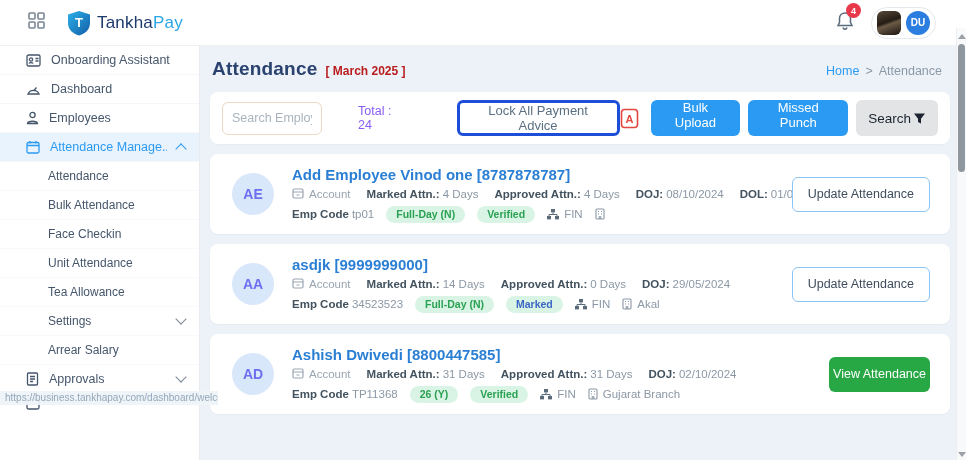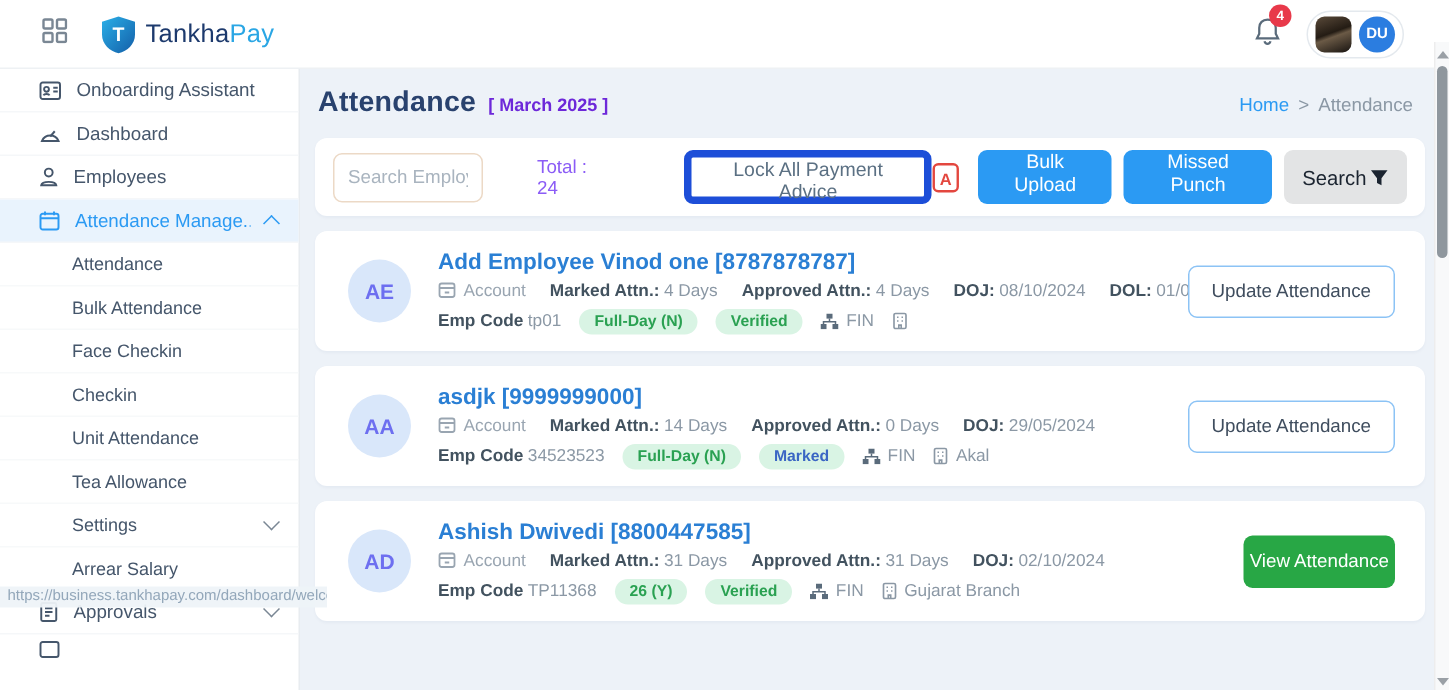--- a/index.html
+++ b/index.html
@@ -40,31 +40,31 @@
     transform:rotate(45deg); margin-top:-4px; }
   .chev.up { transform:rotate(-135deg); margin-top:3px; border-color:#2b9af3; }
   .status-bar { position:absolute; left:0; top:391px; width:218px; background:rgba(238,243,248,.95);
     color:#93a7ba; font-size:10px; padding:1px 5px 2px; white-space:nowrap; overflow:hidden; z-index:3; }
   .partial-row { height:20px; display:flex; align-items:center; padding:0 26px; overflow:hidden; }
 
   
   .main { position:absolute; top:46px; left:200px; width:756px; height:414px; }
   .title-row { display:flex; align-items:baseline; padding:12px 14px 0 12px; }
   .page-title { font-size:19px; font-weight:bold; color:#29426e; letter-spacing:.2px; }
-  .page-period { font-size:12px; color:#6d28d9; font-weight:600; margin-left:8px; }
+  .page-period { font-size:12px; color:#b91c1c; font-weight:600; margin-left:8px; }
   .breadcrumb { margin-left:auto; font-size:12.5px; color:#8b98a5; display:flex; gap:6px; }
   .breadcrumb .home { color:#2b9af3; cursor:pointer; }
 
   .toolbar-card { margin:12px 6px 0 10px; background:#fff; border-radius:8px; height:52px;
     display:flex; align-items:center; padding:0 12px; box-shadow:0 1px 2px rgba(30,50,90,.04); }
   .search-input { width:100px; height:33px; border:1px solid #ecd9c6; border-radius:6px;
     padding:0 9px; font-size:12.5px; color:#555; outline:none; font-family:inherit; }
   .search-input::placeholder { color:#a9b4bf; }
   .total-label { font-size:12.5px; font-weight:normal; color:#8b5cf6; margin-left:36px; }
-  .lock-btn { margin-left:54px; height:36px; background:#fff; border:5px solid #1d4ed8;
+  .lock-btn { margin-left:54px; height:36px; background:#fff; border:3px solid #1d4ed8;
     border-radius:6px; color:#5b7083; font-size:13px; font-weight:500; padding:0 16px; cursor:pointer; font-family:inherit; }
   .pdf-wrap { margin-left:auto; margin-right:12px; cursor:pointer; display:flex; align-items:center; }
   .btn-blue { height:36px; background:#2b9af3; border:none; border-radius:6px; color:#fff;
     font-size:13px; font-weight:500; padding:0 14px; cursor:pointer; font-family:inherit;
     display:flex; align-items:center; gap:7px; margin-right:8px;flex-direction:column; }
   .caret { width:0; height:0; border-left:4px solid transparent; border-right:4px solid transparent;
     border-top:5px solid #fff; margin-top:1px; }
   .btn-gray { height:36px; background:#e3e4e5; border:none; border-radius:6px; color:#1b2430;
     font-size:13.5px; font-weight:500; padding:0 12px; cursor:pointer; font-family:inherit;
     display:flex; align-items:center; gap:2px; }
@@ -174,23 +174,20 @@
     </div>
 
     <div class="sub-item">
         <span class="lbl">Attendance</span>
       </div>
     <div class="sub-item">
         <span class="lbl">Bulk Attendance</span>
       </div>
     <div class="sub-item">
         <span class="lbl">Face Checkin</span>
-      </div>
-    <div class="sub-item">
-        <span class="lbl">Checkin</span>
       </div>
     <div class="sub-item">
         <span class="lbl">Unit Attendance</span>
       </div>
     <div class="sub-item">
         <span class="lbl">Tea Allowance</span>
       </div>
     <div class="sub-item">
         <span class="lbl">Settings</span>
         <span class="chev"></span>

